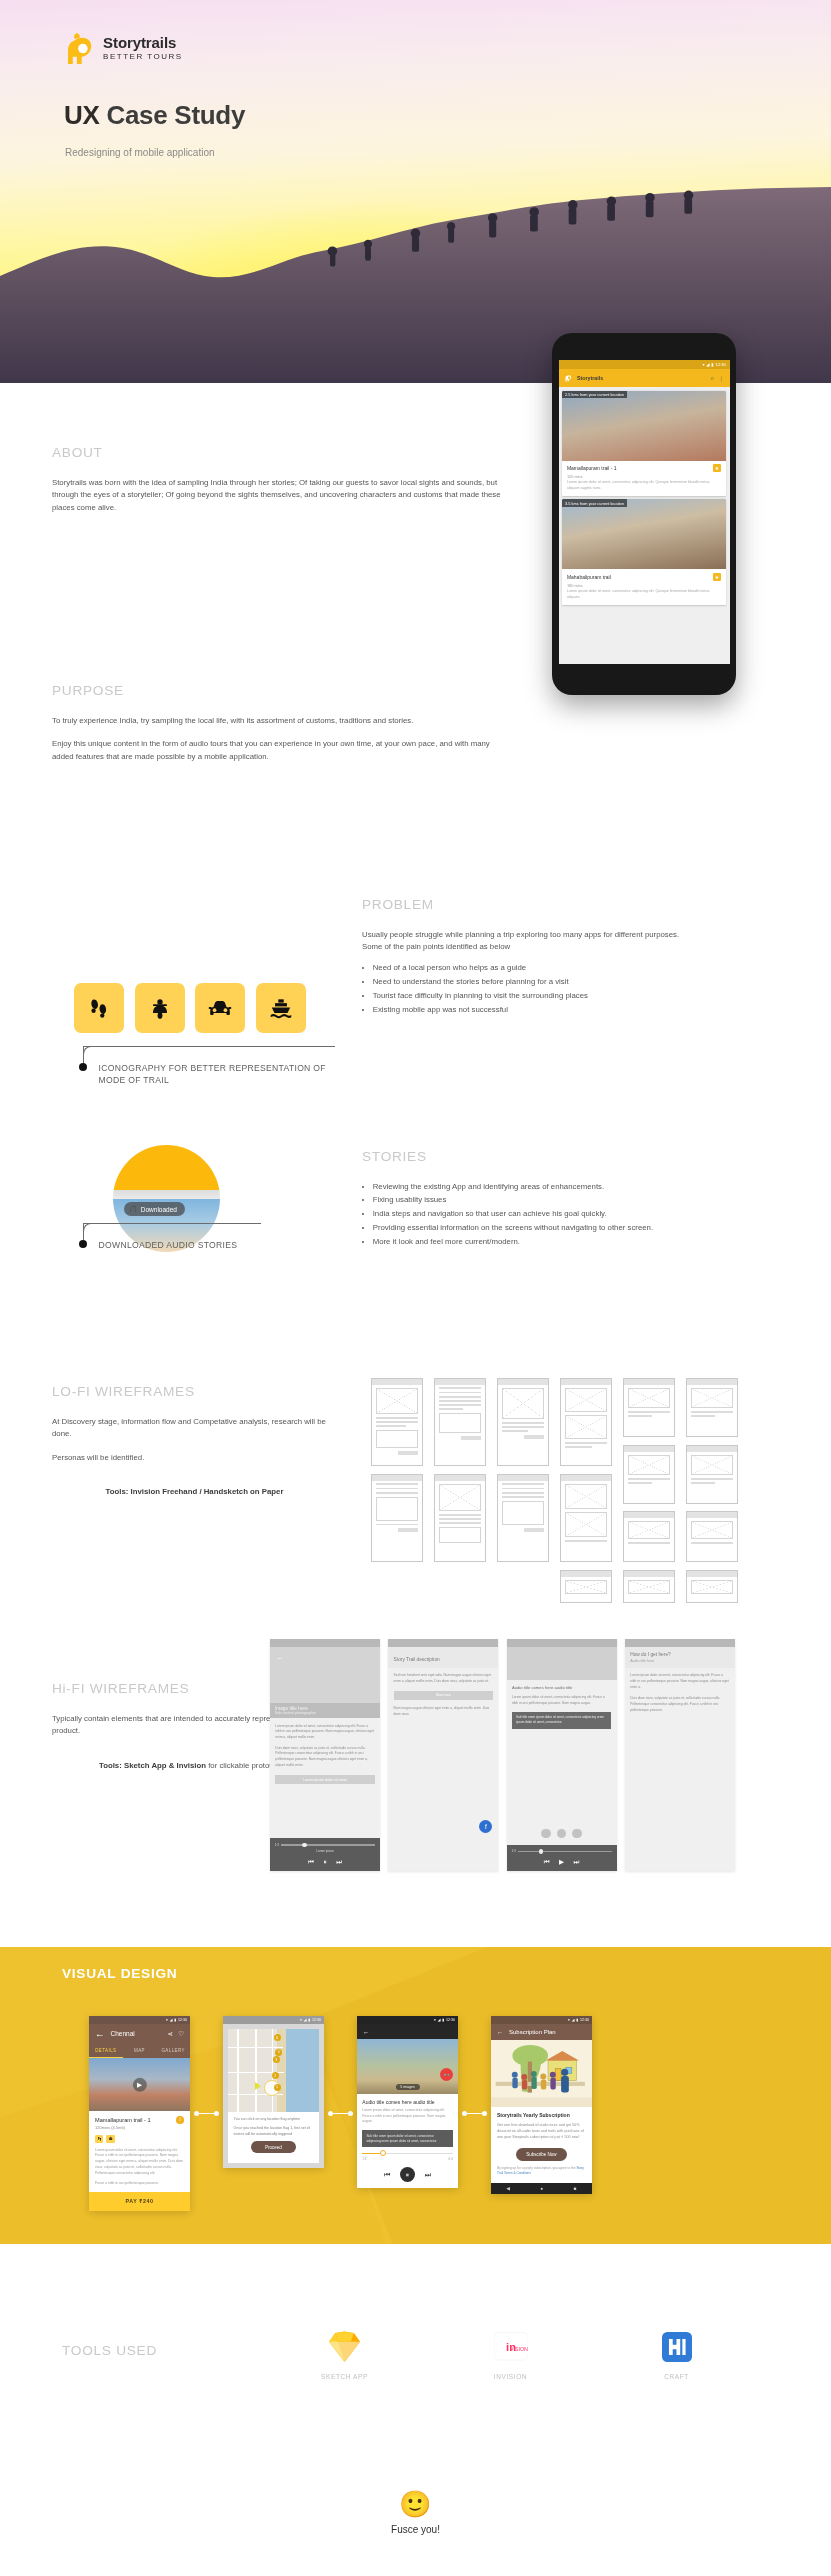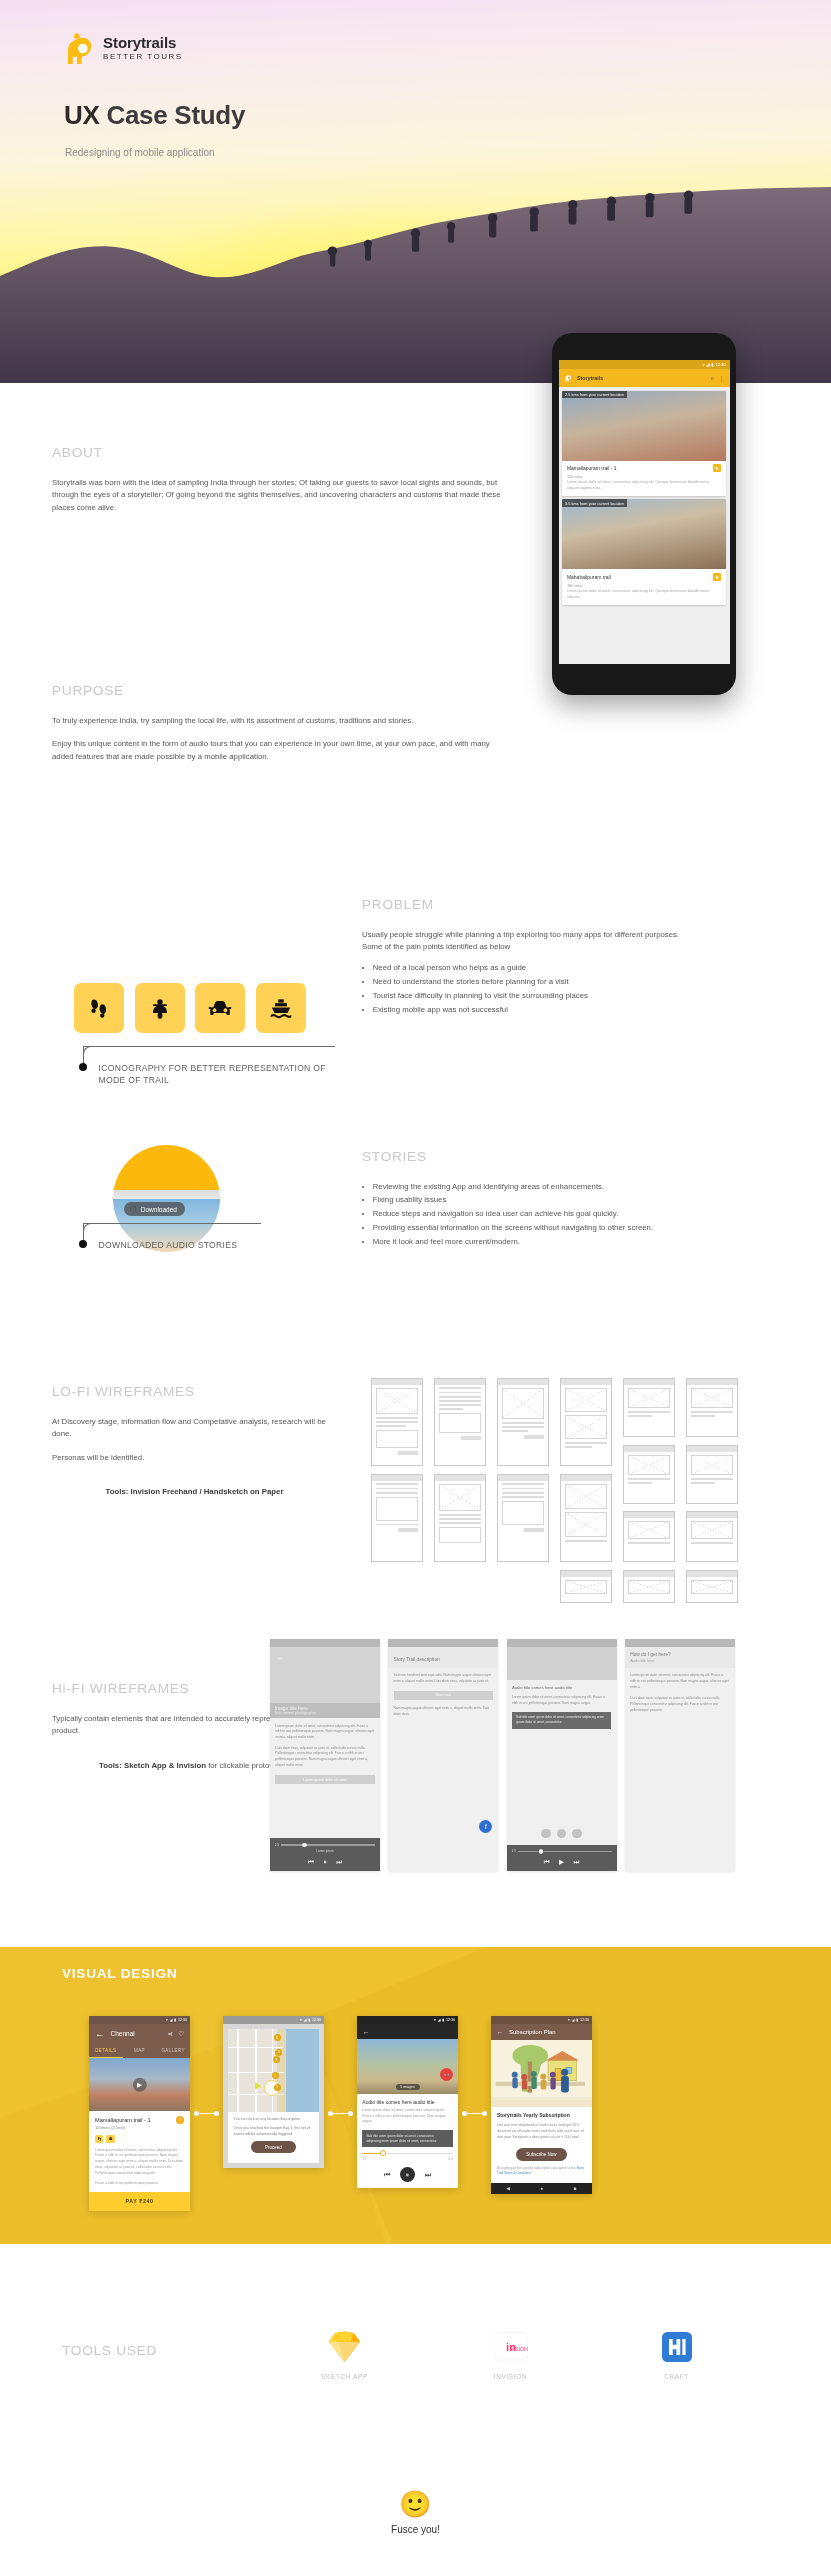--- a/index.html
+++ b/index.html
@@ -430,21 +430,21 @@
       <div class="dot"></div>
   </div>
   <div class="callout-label">DOWNLOADED AUDIO STORIES</div>
 </div>
 
 <section class="solution-sec">
   <h2 class="sec-h">STORIES</h2>
   <ul class="bullets">
     <li>Reviewing the existing App and identifying areas of enhancements.</li>
     <li>Fixing usablity issues</li>
-    <li>Reduce steps and navigation so idea user can achieve his goal quickly.</li>
+    <li>India steps and navigation so that user can achieve his goal quickly.</li>
     <li>Providing essential information on the screens without navigating to other screen.</li>
     <li>More it look and feel more current/modern.</li>
   </ul>
 </section>
 
 <section class="lofi-sec">
   <h2 class="sec-h">LO-FI WIREFRAMES</h2>
   <p class="body-p">At Discovery stage, information flow and Competative analysis, research will be done.</p>
   <p class="body-p">Personas will be identified.</p>
   <div class="tools-line"><span>Tools: Invision Freehand / Handsketch on Paper</span></div>

